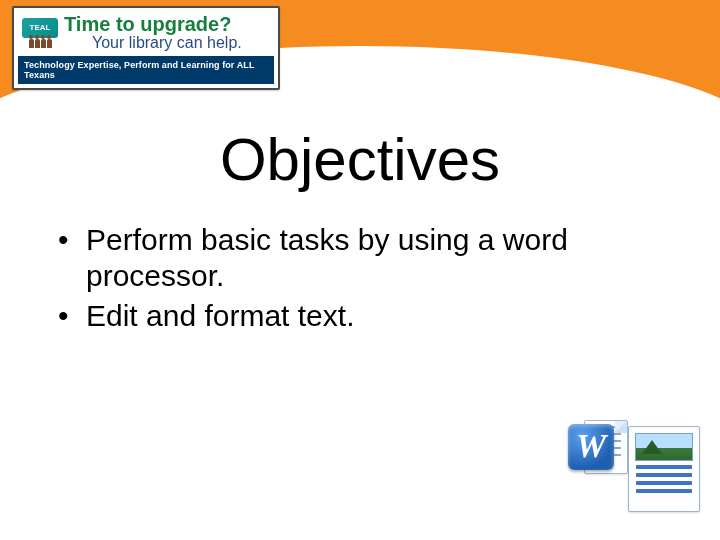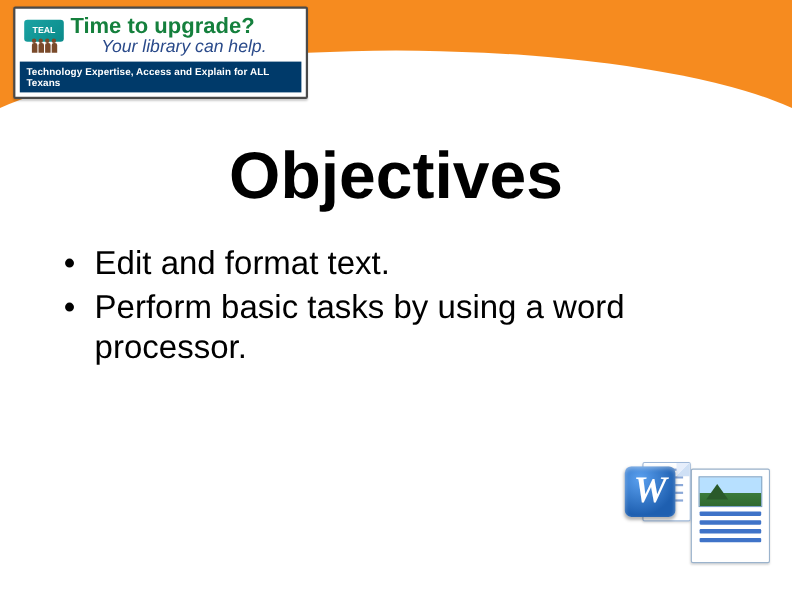--- a/index.html
+++ b/index.html
@@ -78,41 +78,40 @@
     font-family: "Comic Sans MS", cursive, sans-serif;
     color: #15803d;
     font-size: 20px;
     font-weight: bold;
   }
   .library {
     font-family: "Comic Sans MS", cursive, sans-serif;
     color: #2a4a8a;
     font-size: 16px;
     padding-left: 28px;
-    font-style: italic;
   }
   .badge-bottom {
     background: #003a6a;
     color: #fff;
     font-size: 9px;
     font-weight: bold;
     padding: 4px 6px;
     text-align: left;
     letter-spacing: 0.1px;
   }
   
   .content {
     position: absolute;
     top: 120px;
     left: 0; right: 0;
     padding: 0 40px;
   }
   h1.title {
     font-family: Arial, Helvetica, sans-serif;
-    font-weight: 700;
+    font-weight: 400;
     font-size: 60px;
     text-align: center;
     color: #000;
     margin: 5px 0 28px 0;
   }
   ul.obj {
     list-style: none;
     padding-left: 18px;
   }
   ul.obj li {
@@ -209,28 +208,28 @@
           <div class="person"></div>
           <div class="person"></div>
           <div class="person"></div>
       </div>
     </div>
     <div class="badge-lines">
       <div class="upgrade">Time to upgrade?</div>
       <div class="library">Your library can help.</div>
     </div>
   </div>
-  <div class="badge-bottom">Technology Expertise, Access and Explain for ALL Texans</div>
+  <div class="badge-bottom">Technology Expertise, Perform and Learning for ALL Texans</div>
 </div>
 
 <div class="content">
   <h1 class="title">Objectives</h1>
   <ul class="obj">
+    <li>Perform basic tasks by using a word processor.</li>
     <li>Edit and format text.</li>
-    <li>Perform basic tasks by using a word processor.</li>
   </ul>
 </div>
 
 <div class="iconset">
   <div class="doc-page">
     <div class="photo"></div>
     <div class="line"></div>
       <div class="line"></div>
       <div class="line"></div>
       <div class="line"></div>

